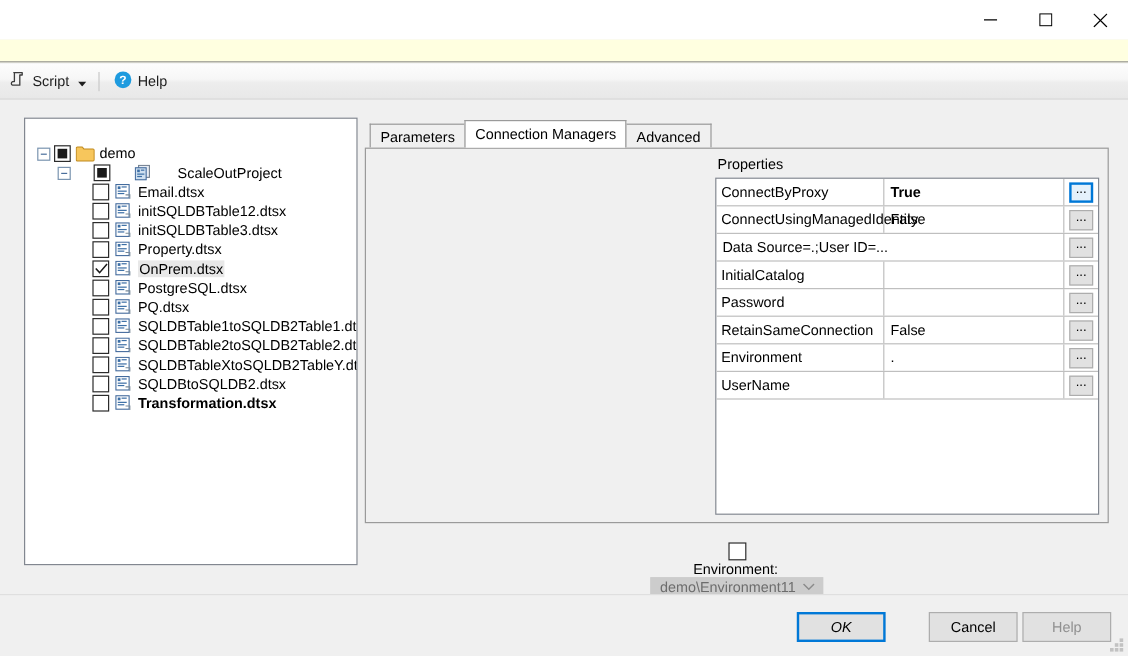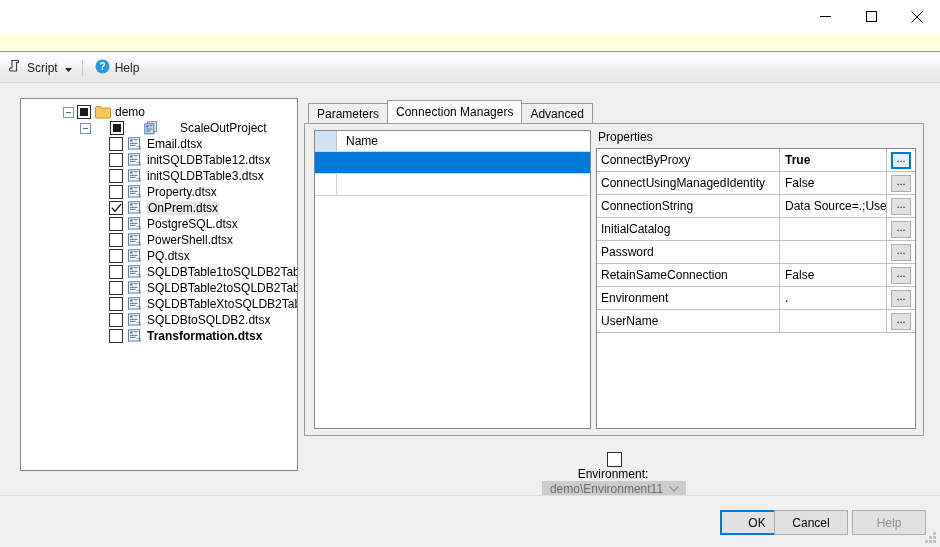--- a/index.html
+++ b/index.html
@@ -101,21 +101,21 @@
   .proplabel { font-size: 12px; color: #000; padding-left: 2px; height: 17px; }
   .propgrid {
     position: absolute; left: 0; top: 18px; width: 320px; height: 281px;
     background: #ffffff; border: 1px solid #828790; box-sizing: border-box; overflow: hidden;
   }
   .pghead { display: flex; height: 19px; border-bottom: 1px solid #bfbfbf; background: #ffffff; }
   .pghead .c1 { width: 155px; border-right: 1px solid #bfbfbf; box-sizing: border-box; padding-left: 8px; display: flex; align-items: center; font-size: 12px; }
   .pghead .c2 { flex: 1; border-right: 1px solid #bfbfbf; box-sizing: border-box; padding-left: 8px; display: flex; align-items: center; font-size: 12px; }
   .pghead .c3 { width: 28px; }
   .pgrow { display: flex; height: 22px; border-bottom: 1px solid #bfbfbf; }
-  .pgrow .c1 { width: 183px; border-right: 1px solid #bfbfbf; box-sizing: border-box; padding-left: 4px; display: flex; align-items: center; font-size: 12px; }
+  .pgrow .c1 { width: 140px; border-right: 1px solid #bfbfbf; box-sizing: border-box; padding-left: 4px; display: flex; align-items: center; font-size: 12px; }
   .pgrow .c2 { flex: 1; border-right: 1px solid #bfbfbf; box-sizing: border-box; padding-left: 5px; display: flex; align-items: center; font-size: 12px; overflow: hidden; white-space: nowrap; }
   .pgrow .c2.bold { font-weight: bold; }
   .pgrow .c3 { width: 28px; display: flex; align-items: center; justify-content: center; }
   .ellipsisbtn {
     width: 20px; height: 17px; background: #e1e1e1; border: 1px solid #adadad;
     display: flex; align-items: center; justify-content: center;
     font-size: 11px; line-height: 8px; color: #000; box-sizing: border-box; cursor: default;
     padding-bottom: 4px;
   }
   .ellipsisbtn.focused { background: #e5f1fb; border: 2px solid #0078d7; }
@@ -197,21 +197,21 @@
         <svg width="15" height="15" viewBox="0 0 15 15">
           <circle cx="7.5" cy="7.5" r="7" fill="#1e9bdf"></circle>
           <text x="7.5" y="11.4" font-family="Liberation Sans, sans-serif" font-size="10" font-weight="bold" fill="#ffffff" text-anchor="middle">?</text>
         </svg>
       </span>
       <span class="tb-label">Help</span>
     </div>
   </div>
 
   <div class="treepanel">
-    <div id="tree-host" style="padding-top:5px;margin-left:32px;">
+    <div id="tree-host" style="padding-top:21px;">
         <div class="tnode" style="padding-left: 10px;">
           <span class="exp"></span>
           <span class="cb indet"></span>
           <span style="display:flex;flex:none;">
             <svg class="ticon" viewBox="0 0 16 14">
               <path d="M0.5 2.5 a1 1 0 0 1 1-1 h4 l1.4 1.6 h7.6 a1 1 0 0 1 1 1 v8 a1 1 0 0 1 -1 1 h-13 a1 1 0 0 1 -1 -1 z" fill="#f7c65c" stroke="#c08a1e" stroke-width="0.9"></path>
             </svg>
           </span>
           <span class="tlabel">demo</span>
         </div>
@@ -330,35 +330,20 @@
           <span style="display:flex;flex:none;">
             <svg class="ticon" viewBox="0 0 16 14">
               <rect x="1.6" y="0.8" width="11" height="11.2" fill="#ffffff" stroke="#41699c" stroke-width="0.9"></rect>
               <rect x="3.1" y="2.3" width="2.3" height="2.3" fill="#3b6ea5"></rect>
               <rect x="6.3" y="2.3" width="4.3" height="1" fill="#3b6ea5"></rect>
               <rect x="3.1" y="5.8" width="7.5" height="1" fill="#3b6ea5"></rect>
               <rect x="3.1" y="7.8" width="5.5" height="1" fill="#3b6ea5"></rect>
               <path d="M9.6 9.4 l3.6 0 l0 3.2" fill="none" stroke="#7a8a99" stroke-width="0.9"></path>
             </svg>
           </span>
-          <span class="tlabel">PowerShell.dtsx</span>
-        </div>
-        <div class="tnode" style="padding-left: 44px;">
-          <span style="display:inline-block;width:12px;flex:none;"></span>
-          <span class="cb"></span>
-          <span style="display:flex;flex:none;">
-            <svg class="ticon" viewBox="0 0 16 14">
-              <rect x="1.6" y="0.8" width="11" height="11.2" fill="#ffffff" stroke="#41699c" stroke-width="0.9"></rect>
-              <rect x="3.1" y="2.3" width="2.3" height="2.3" fill="#3b6ea5"></rect>
-              <rect x="6.3" y="2.3" width="4.3" height="1" fill="#3b6ea5"></rect>
-              <rect x="3.1" y="5.8" width="7.5" height="1" fill="#3b6ea5"></rect>
-              <rect x="3.1" y="7.8" width="5.5" height="1" fill="#3b6ea5"></rect>
-              <path d="M9.6 9.4 l3.6 0 l0 3.2" fill="none" stroke="#7a8a99" stroke-width="0.9"></path>
-            </svg>
-          </span>
           <span class="tlabel">PQ.dtsx</span>
         </div>
         <div class="tnode" style="padding-left: 44px;">
           <span style="display:inline-block;width:12px;flex:none;"></span>
           <span class="cb"></span>
           <span style="display:flex;flex:none;">
             <svg class="ticon" viewBox="0 0 16 14">
               <rect x="1.6" y="0.8" width="11" height="11.2" fill="#ffffff" stroke="#41699c" stroke-width="0.9"></rect>
               <rect x="3.1" y="2.3" width="2.3" height="2.3" fill="#3b6ea5"></rect>
               <rect x="6.3" y="2.3" width="4.3" height="1" fill="#3b6ea5"></rect>
@@ -433,61 +418,40 @@
   </div>
 
   <div class="tabstrip" id="tab-host">
       <div class="tab">Parameters</div>
       <div class="tab active">Connection Managers</div>
       <div class="tab">Advanced</div>
     </div>
 
   <div class="tabbody">
 
-    <div class="cmgrid">
-      <div class="cmhead">
-        <div class="corner"></div>
-        <div class="hcell">Name</div>
-      </div>
-      <div id="cm-host">
-          <div class="cmrow selected">
-            <div class="rowhdr"></div>
-            <div class="rcell">
-              <my connection="" manager=""></my>
-            </div>
-          </div>
-          <div class="cmrow">
-            <div class="rowhdr"></div>
-            <div class="rcell">
-              <my connection="" manager2=""></my>
-            </div>
-          </div>
-        </div>
-    </div>
 
     <div class="propwrap">
       <div class="proplabel">Properties</div>
       <div class="propgrid">
         <div id="prop-host">
             <div class="pgrow">
               <div class="c1">ConnectByProxy</div>
               <div class="c2 bold">True</div>
               <div class="c3">
                 <div class="ellipsisbtn focused">...</div>
               </div>
             </div>
             <div class="pgrow">
               <div class="c1">ConnectUsingManagedIdentity</div>
               <div class="c2">False</div>
               <div class="c3">
                 <div class="ellipsisbtn">...</div>
               </div>
             </div>
             <div class="pgrow">
-              <div class="c1">ConnectionString</div>
               <div class="c2">Data Source=.;User ID=...</div>
               <div class="c3">
                 <div class="ellipsisbtn">...</div>
               </div>
             </div>
             <div class="pgrow">
               <div class="c1">InitialCatalog</div>
               <div class="c2">
                 <my catalog=""></my>
               </div>
@@ -537,21 +501,21 @@
       <div class="txt">demo\Environment11</div>
       <div class="arrow">
         <svg width="10" height="6" viewBox="0 0 10 6">
             <path d="M0.6 0.6 L5 5 L9.4 0.6" fill="none" stroke="#8b8b8b" stroke-width="1.2"></path>
           </svg>
       </div>
     </div>
   </div>
 
   <div class="footer">
-    <div class="btn default" style="left:720px;">OK</div>
+    <div class="btn default" style="left:664px;font-style:italic;">OK</div>
     <div class="btn" style="left:774px;">Cancel</div>
     <div class="btn disabled" style="left:852px;">Help</div>
     <div class="grip">
       <i style="left:9px;top:1px;"></i>
         <i style="left:9px;top:5px;"></i>
         <i style="left:5px;top:5px;"></i>
       <i style="left:9px;top:9px;"></i>
         <i style="left:5px;top:9px;"></i>
         <i style="left:1px;top:9px;"></i>
     </div>

